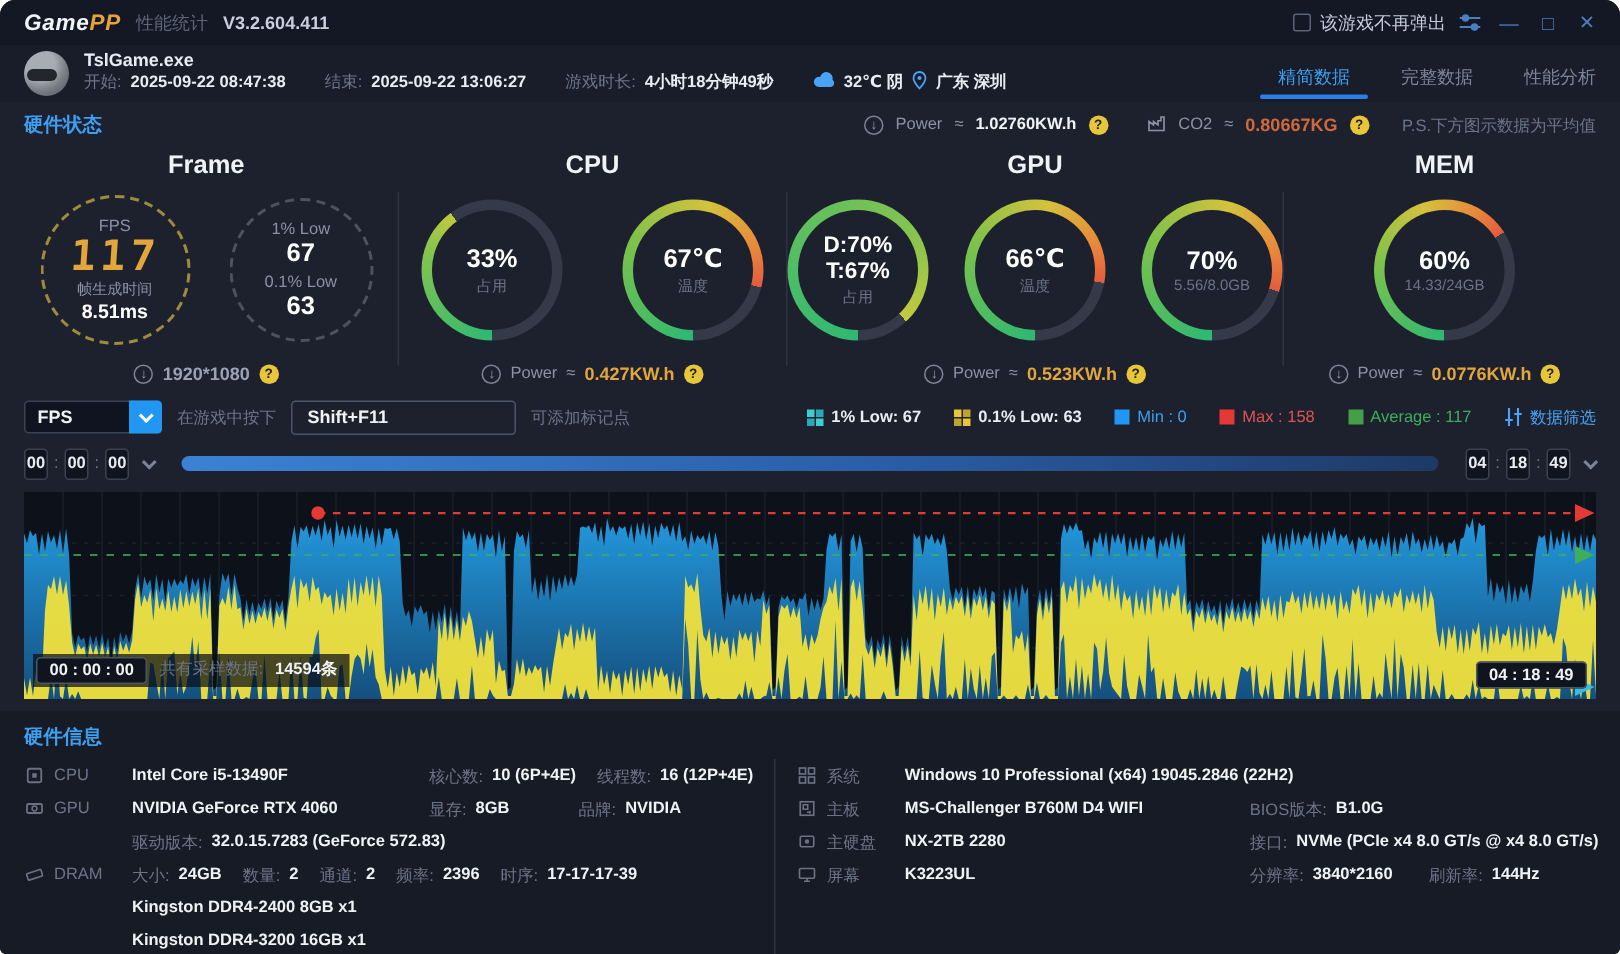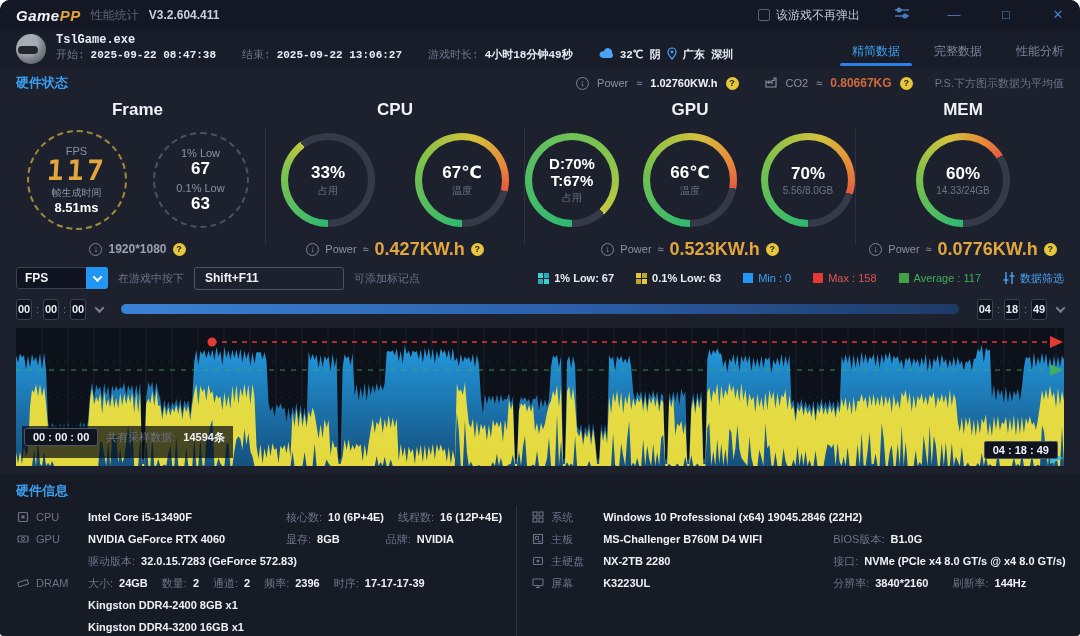--- a/index.html
+++ b/index.html
@@ -5,31 +5,31 @@
   * { margin:0; padding:0; box-sizing:border-box; }
   html,body { width:1080px; height:636px; background:#ffffff; font-family:"Liberation Sans","DejaVu Sans",sans-serif; }
   .window { width:1080px; height:636px; background:#1d212e; border-radius:10px 10px 4px 4px; overflow:hidden; position:relative; color:#e8ecf4; }
 
   
   .titlebar { height:30px; background:#141824; display:flex; align-items:center; padding:0 12px 0 16px; }
   .logo { font-style:italic; font-weight:bold; font-size:15px; letter-spacing:.5px; }
   .logo .game { color:#f2f4f8; } .logo .pp { color:#e8a23c; }
   .app-subtitle { color:#5c6478; font-size:12px; margin-left:10px; }
   .app-version { color:#c8d0e0; font-size:12px; margin-left:10px; font-weight:bold; }
-  .titlebar-right { margin-left:auto; display:flex; gap:32px; }
+  .titlebar-right { margin-left:auto; display:flex; align-items:center; gap:6px; }
   .chk { width:12px; height:12px; border:1px solid #5a6378; border-radius:2px; background:transparent; }
   .chk-row { display:flex; align-items:center; gap:6px; color:#c2cadc; font-size:12px; }
   .win-btn { color:#4a7fc0; font-size:13px; width:20px; text-align:center; cursor:pointer; }
   .win-btn svg { display:block; margin:0 auto; }
 
   
   .gameheader { height:38px; background:#191d2a; display:flex; align-items:center; padding:0 20px 0 16px; position:relative; }
   .avatar { width:30px; height:30px; border-radius:50%; background:radial-gradient(circle at 35% 30%, #a8adb5 0 35%, #7b8088 60%, #4c5058 100%); position:relative; overflow:hidden; flex:0 0 auto; }
   .avatar:after { content:""; position:absolute; left:2px; right:8px; top:12px; height:8px; background:#23262c; border-radius:4px; }
-  .ghead-main { margin-left:10px; display:flex; flex-direction:column; justify-content:center;font-family:Liberation Mono, monospace; }
+  .ghead-main { margin-left:10px; display:flex; flex-direction:column; justify-content:center; }
   .game-name { font-size:12px; font-weight:bold; color:#e8ecf4; line-height:13px; }
   .ghead-row { display:flex; align-items:center; gap:6px; font-size:11px; line-height:15px; }
   .glab { color:#6c7488; } .gval { color:#e8ecf4; font-weight:bold; }
   .ghead-row .sp { width:14px; }
   .tabs { position:absolute; right:16px; bottom:2px; display:flex; gap:34px; font-size:12px; }
   .tab { color:#7c8498; padding-bottom:6px; position:relative; cursor:pointer; }
   .tab.active { color:#3d9ff0; }
   .tab.active:after { content:""; position:absolute; left:-12px; right:-12px; bottom:0; height:3px; background:#2b7fe8; border-radius:2px; }
 
   
@@ -58,21 +58,21 @@
   .ring-lab { font-size:10px; color:#6c7488; margin-top:2px; }
   .dashcirc { width:100px; height:100px; border-radius:50%; border:2px dashed #a08a3c; display:flex; flex-direction:column; align-items:center; justify-content:center; flex:0 0 auto; }
   .dashcirc.gray { width:96px; height:96px; border-color:#4c5260; }
   .fps-lab { font-size:11px; color:#8a92a4; }
   .seven-seg { font-family:"DejaVu Sans Mono",monospace; font-size:28px; font-weight:bold; color:#e2a63c; letter-spacing:3px; line-height:28px; transform:skewX(-4deg); }
   .ft-lab { font-size:10px; color:#8a92a4; margin-top:1px; }
   .ft-val { font-size:13px; font-weight:bold; color:#ffffff; }
   .low-lab { font-size:11px; color:#8a92a4; }
   .low-val { font-size:17px; font-weight:bold; color:#ffffff; line-height:19px; }
   .gsec-foot { height:26px; display:flex; align-items:center; gap:6px; font-size:11px; margin-top:2px; }
-  .foot-val { color:#e2a63c; font-weight:bold; font-size:18px; }
+  .foot-val { color:#e2a63c; font-weight:bold; font-size:12px; }
   .foot-res { color:#9aa2b4; font-weight:bold; font-size:12px; }
 
   
   .controls { height:32px; display:flex; align-items:center; padding:0 16px; gap:10px; }
   .select { width:92px; height:22px; background:#0f1420; border:1px solid #3a4254; border-radius:3px; display:flex; align-items:center; cursor:pointer; }
   .select .sel-lab { flex:1; padding-left:8px; font-size:12px; font-weight:bold; color:#f0f2f6; }
   .sel-btn { width:22px; height:22px; margin:-1px; border-radius:0 3px 3px 0; background:#2196f3; display:flex; align-items:center; justify-content:center; }
   .caret { width:7px; height:7px; border-right:2px solid #fff; border-bottom:2px solid #fff; transform:rotate(45deg) translate(-1px,-1px); }
   .caret.gray { border-color:#7c8498; }
   .hint { font-size:11px; color:#6c7488; }
@@ -88,21 +88,21 @@
   
   .timeline { height:30px; display:flex; align-items:center; padding:0 16px; gap:8px; }
   .tgroup { display:flex; align-items:center; gap:4px; }
   .tbox { width:16px; height:21px; background:#10141e; border:1px solid #3a4254; border-radius:3px; color:#e8ecf4; font-size:11px; font-weight:bold; display:flex; align-items:center; justify-content:center; }
   .tcolon { color:#6c7488; font-size:11px; }
   .scrollbar { flex:1; height:10px; border-radius:5px; margin:0 10px; background:linear-gradient(to right,#3b82d4,#2b5ea8 55%,#1d3a66); cursor:pointer; }
 
   
   .chart-wrap { margin:4px 16px 0 16px; position:relative; height:138px; background:#0d111a; }
   .chart-wrap svg { display:block; }
-  .chart-lab-l { position:absolute; left:6px; bottom:8px; display:flex; align-items:center; gap:8px; background:rgba(10,14,22,.72); padding:2px 8px 12px 2px; font-size:11px; }
+  .chart-lab-l { position:absolute; left:6px; bottom:8px; display:flex; gap:8px; background:rgba(10,14,22,.72); padding:2px 8px 2px 2px; font-size:11px; }
   .timebox { border:1px solid #4a5468; border-radius:3px; background:#10141e; color:#f0f2f6; font-weight:bold; font-size:11px; padding:2px 8px; }
   .sample-lab { color:#6c7488; } .sample-val { color:#f0f2f6; font-weight:bold; }
   .chart-lab-r { position:absolute; right:6px; bottom:8px; }
 
   
   .hwinfo { margin-top:8px; background:#171b26; padding:8px 16px 6px 16px; height:170px; }
   .hw-title { color:#3d9ff0; font-size:13px; font-weight:bold; margin-bottom:6px; }
   .hw-cols { display:flex; }
   .hw-left { width:520px; }
   .hw-right { flex:1; border-left:1px solid #2d3342; padding-left:14px; }

